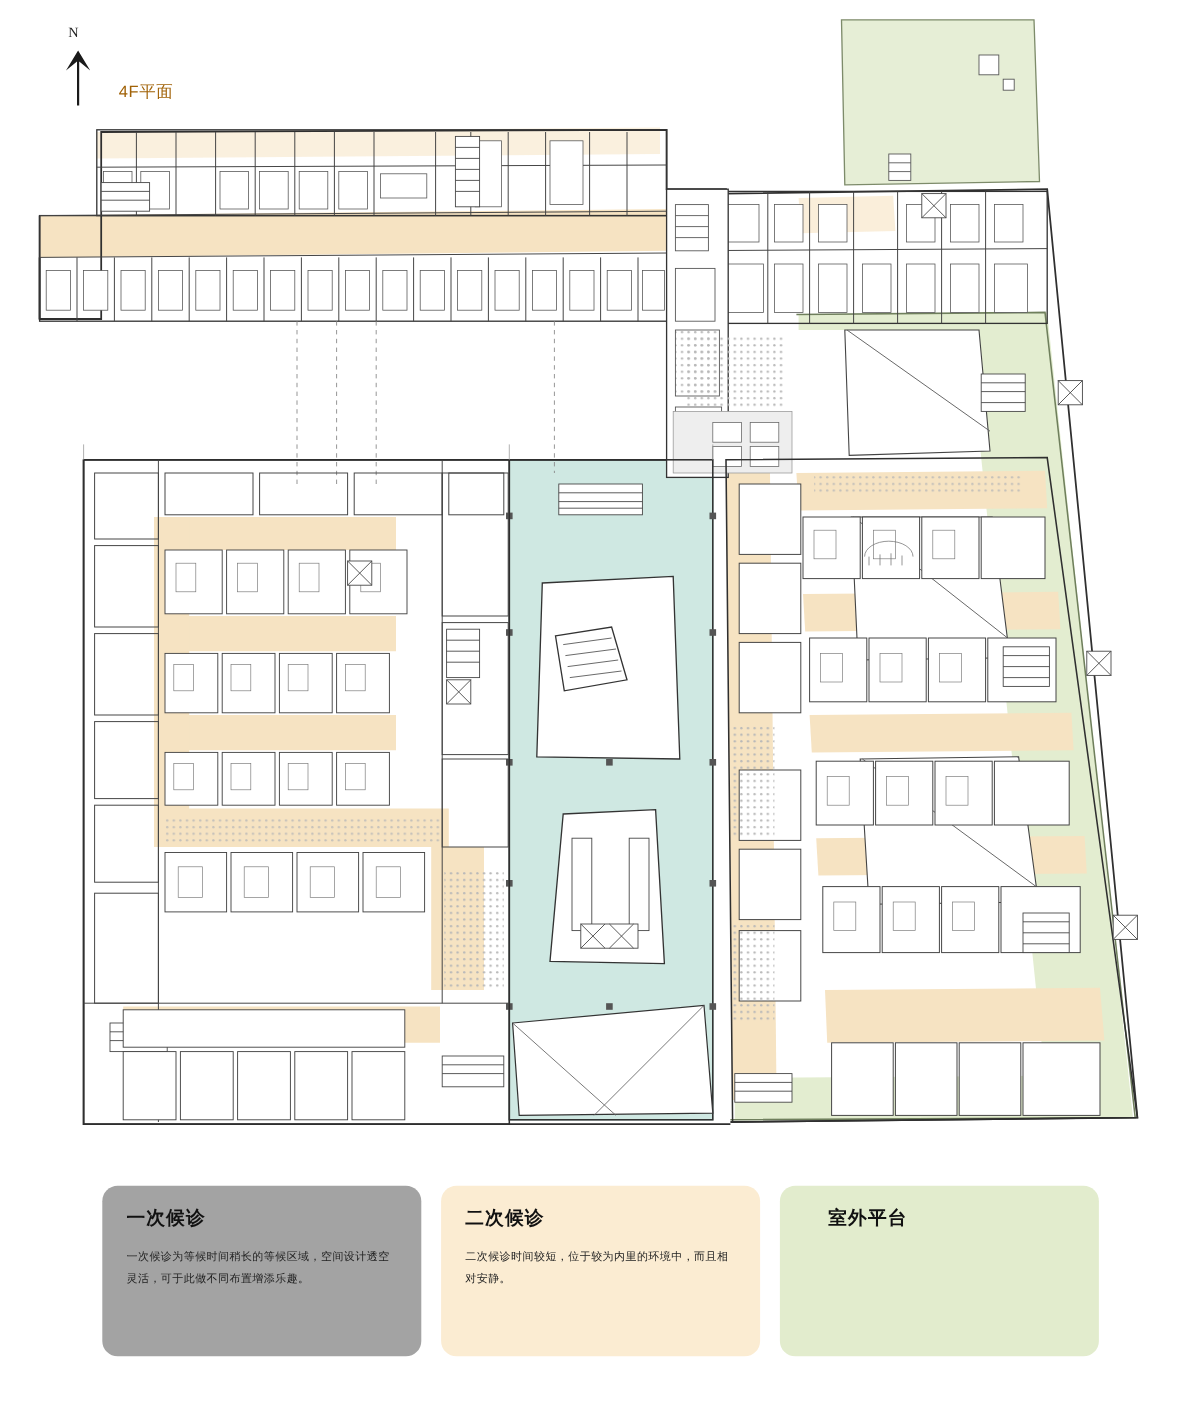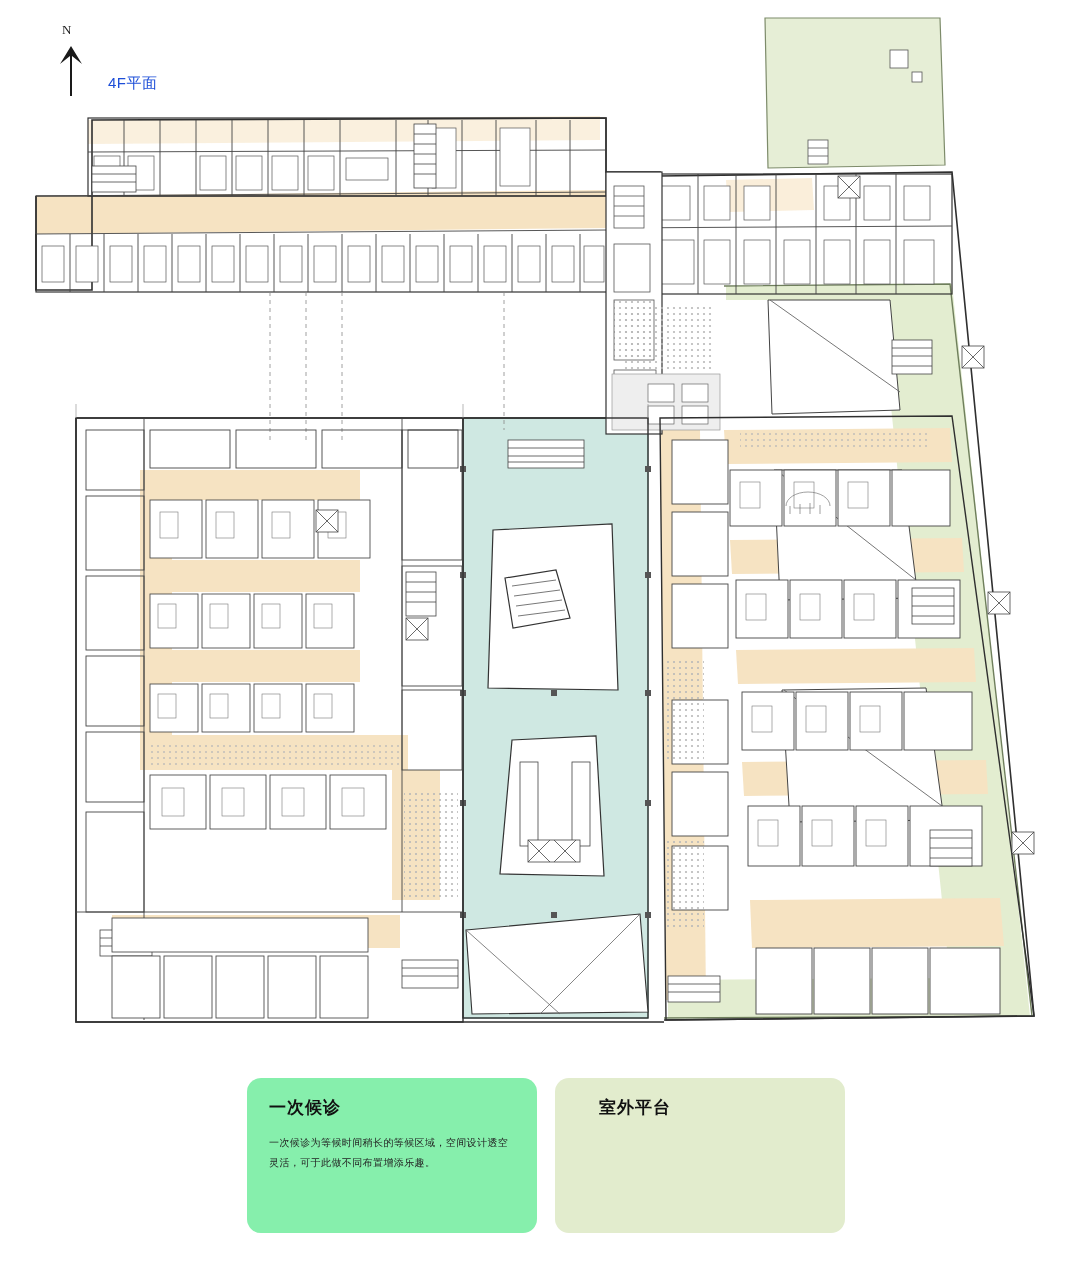--- a/index.html
+++ b/index.html
@@ -30,21 +30,21 @@
     font-size: 13px;
     color: #222;
     font-family: "Liberation Serif", serif;
   }
   #north-arrow svg { position: absolute; left: 0; top: 12px; }
   #plan-caption {
     position: absolute;
     left: 108px;
     top: 74px;
     font-size: 15px;
-    color: #1d4ed8;
+    color: #a16207;
     letter-spacing: 0.5px;
   }
 
   
   #floor-plan {
     position: absolute;
     left: 0;
     top: 0;
     width: 1080px;
     height: 1060px;
@@ -75,21 +75,21 @@
     color: #111;
     margin-bottom: 14px;
     letter-spacing: 1px;
   }
   .legend-card .lg-body {
     font-size: 10px;
     line-height: 1.95;
     color: #222;
     letter-spacing: 0.4px;
   }
-  .lg-1 { background: #86efac; margin-left: 12px; }
+  .lg-1 { background: #a3a3a3; margin-left: 12px; }
   .lg-2 { background: #fbecd2; }
   .lg-3 { background: #e2eccd; padding-left: 44px; }
 </style>
 </head>
 <body>
 
 <div id="north-arrow">
   <span class="n-label">N</span>
   <svg width="70" height="70" viewBox="0 0 70 70">
     <path d="M26 62 L26 22 L16 30 L27 12 L38 30 L28 22 L28 62 Z" fill="#1a1a1a"></path>
@@ -581,18 +581,22 @@
 </svg>
 </div>
 
 <div id="legend">
 
   <div class="legend-card lg-1">
     <div class="lg-title">一次候诊</div>
     <div class="lg-body">一次候诊为等候时间稍长的等候区域，空间设计透空灵活，可于此做不同布置增添乐趣。</div>
   </div>
 
+  <div class="legend-card lg-2">
+    <div class="lg-title">二次候诊</div>
+    <div class="lg-body">二次候诊时间较短，位于较为内里的环境中，而且相对安静。</div>
+  </div>
 
   <div class="legend-card lg-3">
     <div class="lg-title">室外平台</div>
   </div>
 
 </div>
 
 </body></html>

